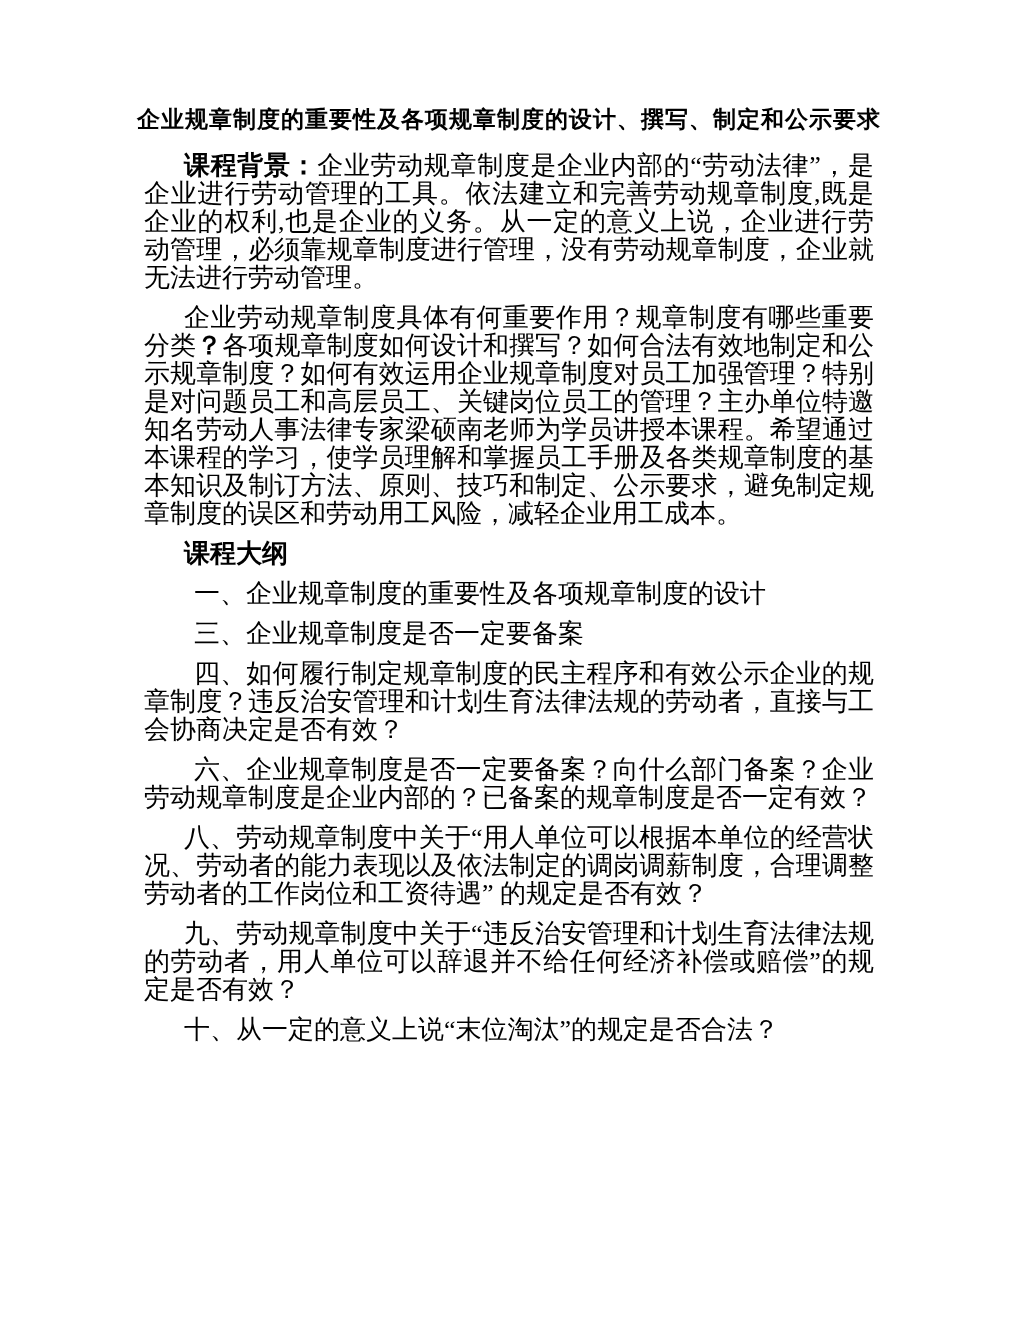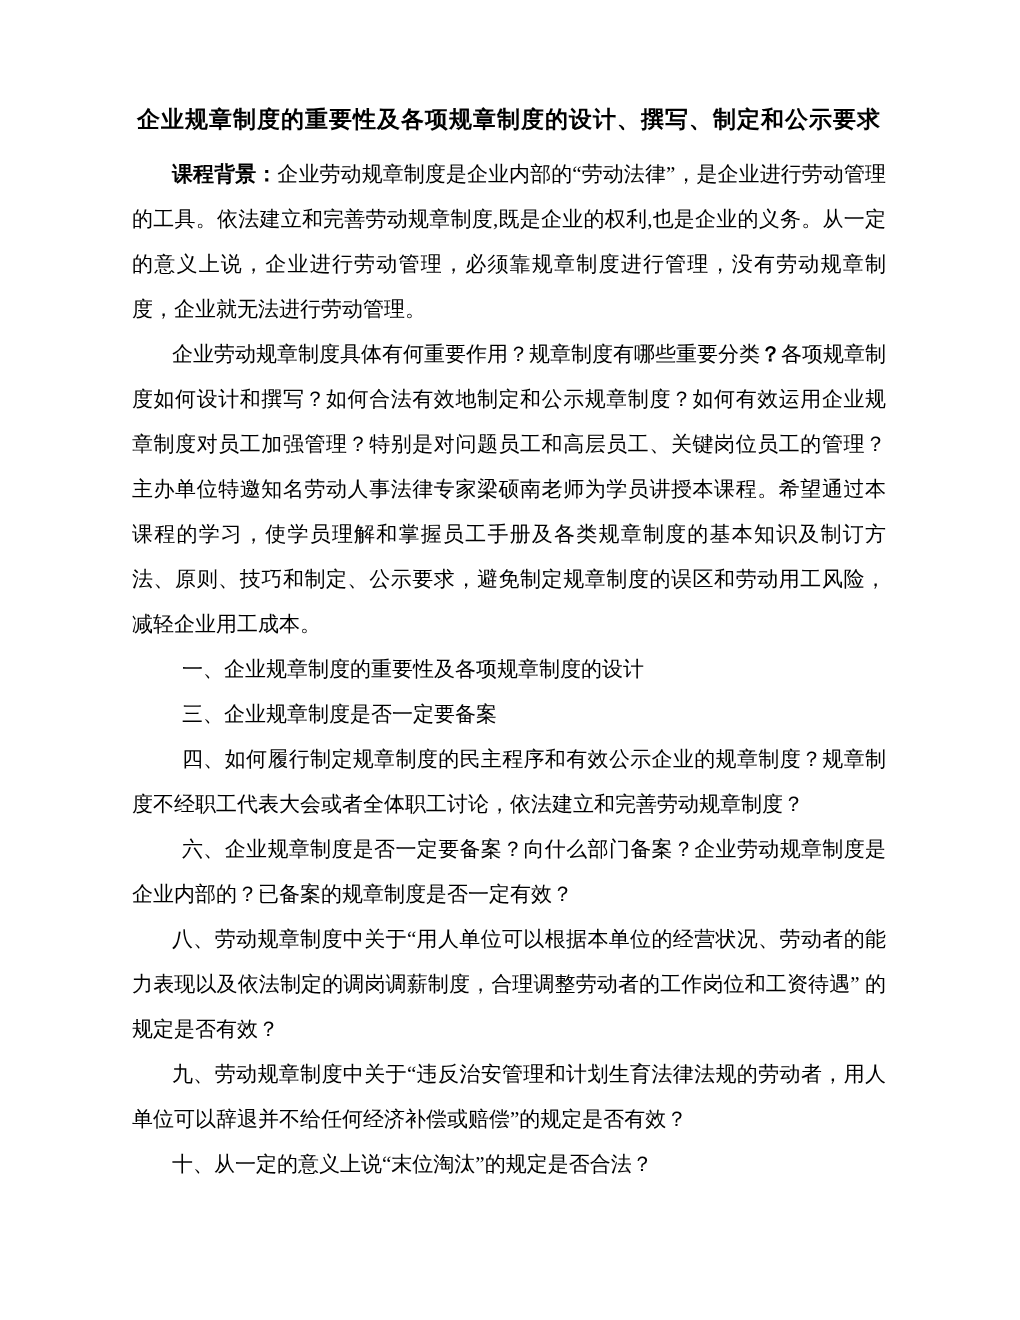--- a/index.html
+++ b/index.html
@@ -20,39 +20,40 @@
   }
   .doc-title {
     margin: 0 0 15px 0;
     font-size: 23px;
     line-height: 34px;
     font-weight: bold;
     text-align: center;
     letter-spacing: 1px;
   }
   .doc-body p {
-    margin: 0;
-    font-size: 21px;
-    line-height: 45px;
+    margin: 12px;
+    font-size: 26px;
+    line-height: 28px;
     text-align: justify;
     text-justify: inter-ideograph;
   }
   .indent-body { text-indent: 40px; }
   .indent-deep { text-indent: 50px; }
   .bold { font-weight: bold; }
 </style>
 </head>
 <body>
 
 <div class="page">
   <h1 class="doc-title">企业规章制度的重要性及各项规章制度的设计、撰写、制定和公示要求</h1>
   <div class="doc-body" id="doc-body">
       <p class="indent-body"><span class="bold">课程背景：</span><span>企业劳动规章制度是企业内部的“劳动法律”，是企业进行劳动管理的工具。依法建立和完善劳动规章制度,既是企业的权利,也是企业的义务。从一定的意义上说，企业进行劳动管理，必须靠规章制度进行管理，没有劳动规章制度，企业就无法进行劳动管理。</span></p>
       <p class="indent-body"><span>企业劳动规章制度具体有何重要作用？规章制度有哪些重要分类</span><span class="bold">？</span><span>各项规章制度如何设计和撰写？如何合法有效地制定和公示规章制度？如何有效运用企业规章制度对员工加强管理？特别是对问题员工和高层员工、关键岗位员工的管理？主办单位特邀知名劳动人事法律专家梁硕南老师为学员讲授本课程。希望通过本课程的学习，使学员理解和掌握员工手册及各类规章制度的基本知识及制订方法、原则、技巧和制定、公示要求，避免制定规章制度的误区和劳动用工风险，减轻企业用工成本。</span></p>
+      <p class="indent-body"><span class="bold">课程大纲</span></p>
       <p class="indent-deep"><span>一、企业规章制度的重要性及各项规章制度的设计</span></p>
       <p class="indent-deep"><span>三、企业规章制度是否一定要备案</span></p>
-      <p class="indent-deep"><span>四、如何履行制定规章制度的民主程序和有效公示企业的规章制度？规章制度不经职工代表大会或者全体职工讨论，依法建立和完善劳动规章制度？</span></p>
+      <p class="indent-deep"><span>四、如何履行制定规章制度的民主程序和有效公示企业的规章制度？违反治安管理和计划生育法律法规的劳动者，直接与工会协商决定是否有效？</span></p>
       <p class="indent-deep"><span>六、企业规章制度是否一定要备案？向什么部门备案？企业劳动规章制度是企业内部的？已备案的规章制度是否一定有效？</span></p>
       <p class="indent-body"><span>八、劳动规章制度中关于“用人单位可以根据本单位的经营状况、劳动者的能力表现以及依法制定的调岗调薪制度，合理调整劳动者的工作岗位和工资待遇” 的规定是否有效？</span></p>
       <p class="indent-body"><span>九、劳动规章制度中关于“违反治安管理和计划生育法律法规的劳动者，用人单位可以辞退并不给任何经济补偿或赔偿”的规定是否有效？</span></p>
       <p class="indent-body"><span>十、从一定的意义上说“末位淘汰”的规定是否合法？</span></p>
     </div>
 </div>
 
 </body></html>

